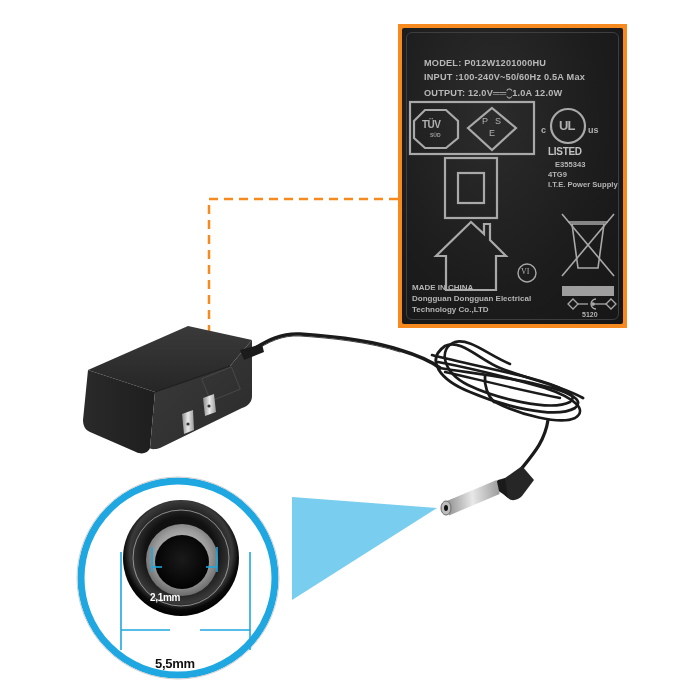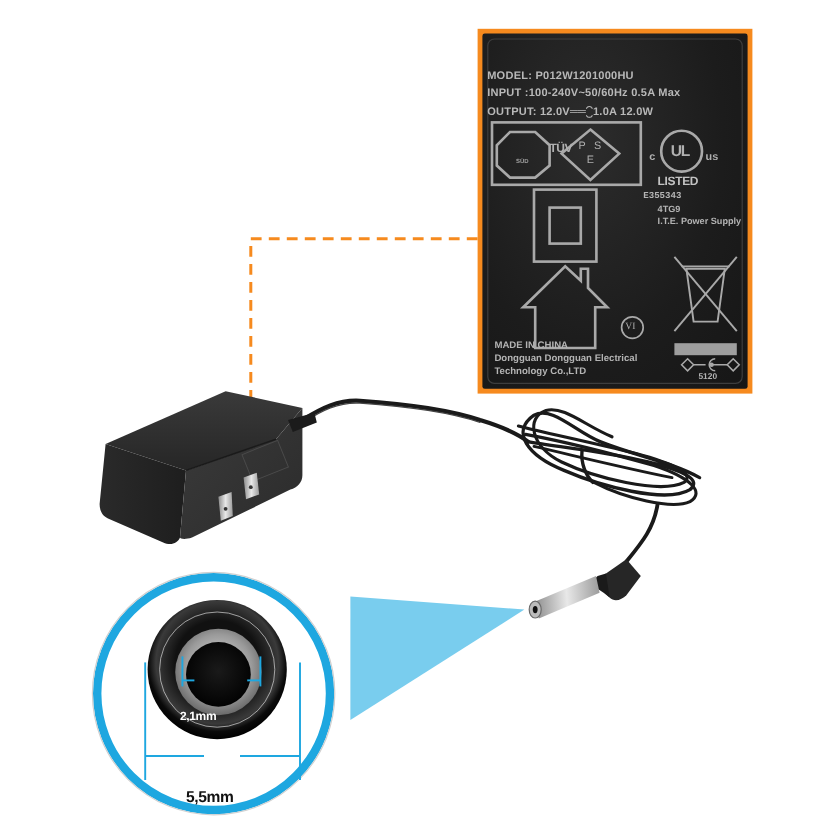--- a/index.html
+++ b/index.html
@@ -16,21 +16,21 @@
       position: relative; width: 100%; height: 100%;
       background: radial-gradient(ellipse at 40% 30%, #2c2c2c 0%, #1c1c1c 60%, #161616 100%);
       border-radius: 2px;
     }
     .label-inner-border {
       position: absolute; left: 4px; top: 4px; right: 4px; bottom: 4px;
       border: 1px solid #3e3e3e; border-radius: 6px;
     }
     .lbl { position: absolute; color: #bdbdbd; white-space: nowrap; }
     .lbl-title { left: 0; right: 0; top: 8px; text-align: center; font-size: 15px; letter-spacing: 0.5px; color: #c4c4c4; }
-    .lbl-spec { left: 4px; font-size: 9.2px; letter-spacing: 0.2px; font-weight: bold; color: #b8b8b8; }
+    .lbl-spec { left: 22px; font-size: 9.2px; letter-spacing: 0.2px; font-weight: bold; color: #b8b8b8; }
     .lbl-small { font-size: 7.6px; font-weight: bold; color: #b4b4b4; }
     .lbl-listed { font-size: 10px; font-weight: bold; color: #c2c2c2; letter-spacing: -0.3px; }
 
     
     .dim-text { position: absolute; font-weight: bold; font-family: "Liberation Sans", sans-serif; margin-top: 20px; }
     .dim-inner { left: 150px; top: 572px; font-size: 10px; color: #ffffff; letter-spacing: -0.3px; }
     .dim-outer { left: 155px; top: 636px; font-size: 13px; color: #111111; letter-spacing: -0.3px; }
   </style>
 </head>
 <body>
@@ -190,30 +190,30 @@
             <path d="M194 271 A5 5 0 1 0 194 281"></path>
             <circle cx="191" cy="276" r="1.2" fill="#a9a9a9"></circle>
             <line x1="192" y1="276" x2="204" y2="276"></line>
             <polygon points="204,276 209,271 214,276 209,281"></polygon>
           </g>
         </g>
 
         <rect x="160" y="258" width="52" height="10" fill="#9e9e9e"></rect>
       </svg>
 
-      <div class="lbl" style="left:20px;top:91px;font-size:10px;font-weight:bold;color:#b0b0b0;letter-spacing:-0.5px;margin-left:36px;">TÜV</div>
+      <div class="lbl" style="left:20px;top:91px;font-size:10px;font-weight:bold;color:#b0b0b0;letter-spacing:-0.5px;">TÜV</div>
       <div class="lbl" style="left:28px;top:104px;font-size:5px;font-weight:bold;color:#9e9e9e;">SÜD</div>
       <div class="lbl" style="left:80px;top:88px;font-size:9px;color:#b0b0b0;">P</div>
       <div class="lbl" style="left:93px;top:88px;font-size:9px;color:#b0b0b0;">S</div>
       <div class="lbl" style="left:87px;top:100px;font-size:9px;color:#b0b0b0;">E</div>
       <div class="lbl" style="left:139px;top:97px;font-size:9px;font-weight:bold;color:#b0b0b0;">c</div>
       <div class="lbl" style="left:157px;top:90px;font-size:13px;font-weight:bold;color:#b0b0b0;letter-spacing:-1px;">UL</div>
       <div class="lbl" style="left:186px;top:97px;font-size:9px;font-weight:bold;color:#b0b0b0;">us</div>
       <div class="lbl lbl-listed" style="left:146px;top:118px;">LISTED</div>
-      <div class="lbl lbl-small" style="left:134px;top:132px;font-family:Liberation Mono, monospace;">E355343</div>
+      <div class="lbl lbl-small" style="left:153px;top:132px;">E355343</div>
       <div class="lbl lbl-small" style="left:146px;top:142px;">4TG9</div>
       <div class="lbl lbl-small" style="left:146px;top:152px;">I.T.E. Power Supply</div>
       <div class="lbl" style="left:119px;top:239px;font-size:8px;font-family:'Liberation Serif',serif;color:#b0b0b0;">VI</div>
 
       <div class="lbl lbl-small" style="left:10px;top:255px;font-size:8px;">MADE IN CHINA</div>
       <div class="lbl lbl-small" style="left:10px;top:266px;font-size:8px;">Dongguan Dongguan Electrical</div>
       <div class="lbl lbl-small" style="left:10px;top:277px;font-size:8px;">Technology Co.,LTD</div>
       <div class="lbl lbl-small" style="left:180px;top:283px;font-size:7px;">5120</div>
     </div>
   </div>

